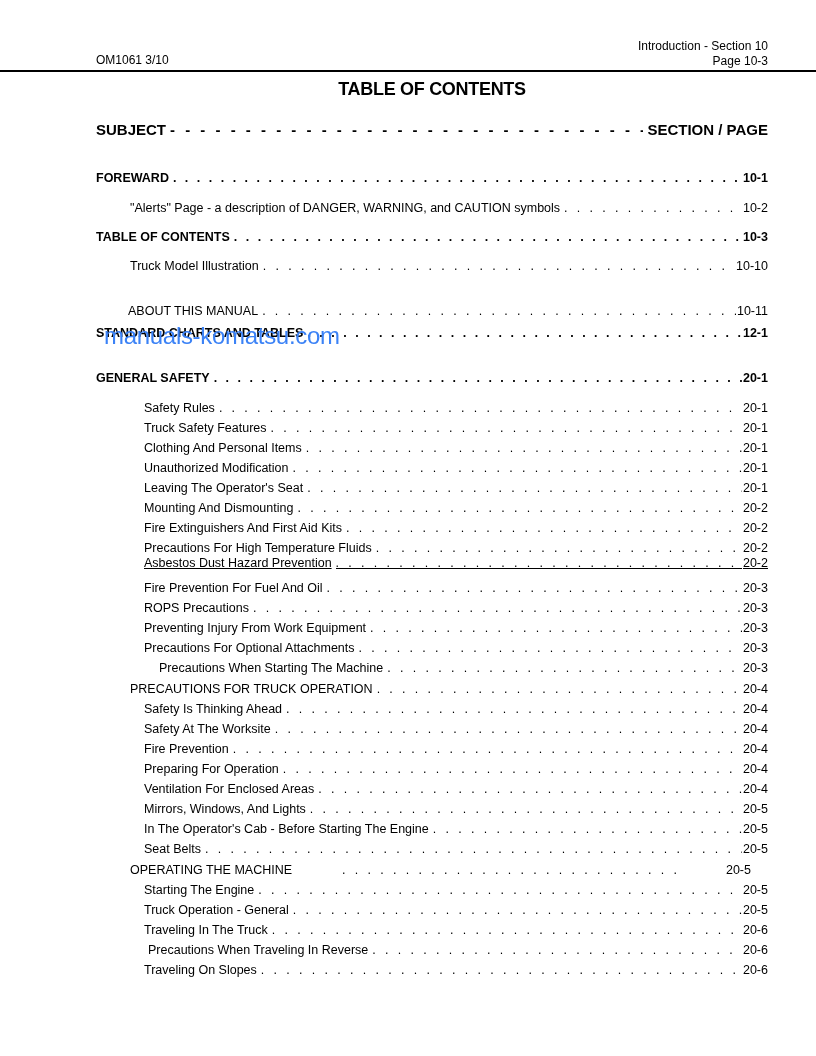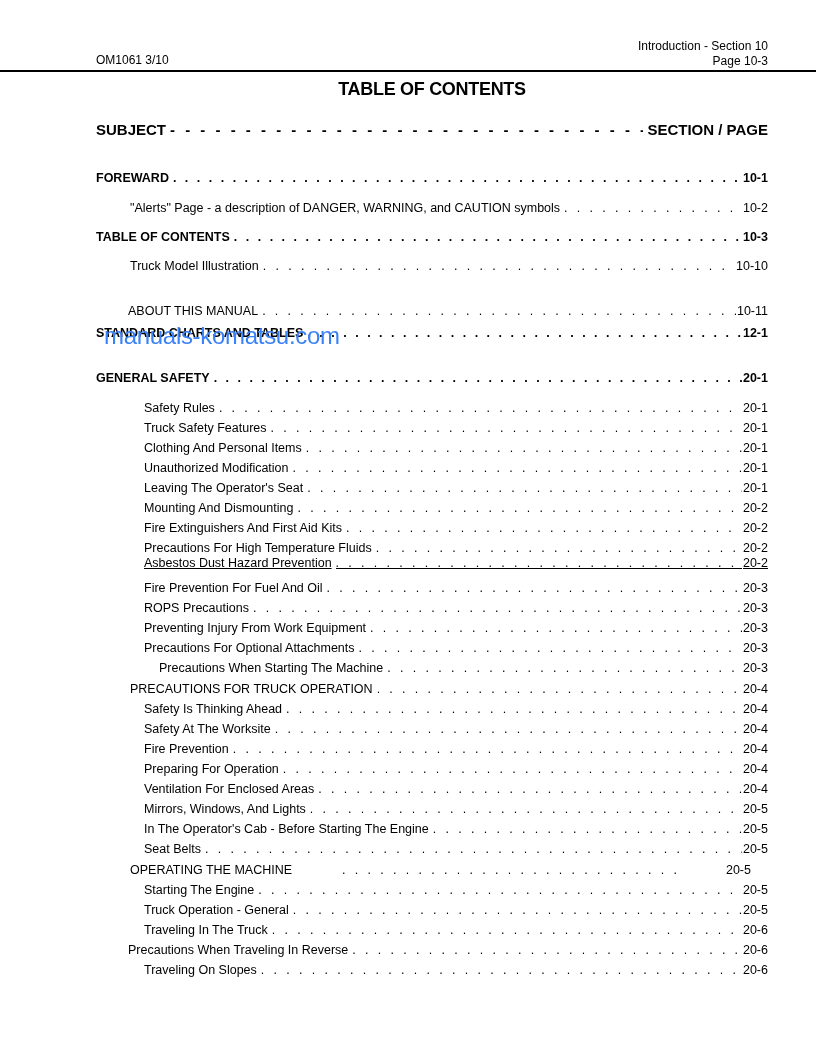--- a/index.html
+++ b/index.html
@@ -202,21 +202,21 @@
     <div class="row" style="left: 144px; right: 48px; top: 903px; align-items: center;">
       <span class="lbl">Truck Operation - General</span>
       <span class="dots">. . . . . . . . . . . . . . . . . . . . . . . . . . . . . . . . . . . . . . . . . . . . . . . . . . . . . . . . . . . . . . . . . . . . . . . . . . . . . . . . . . . . . . . . . . . . . . . . . . . . . . . . . . . . . . . . . . . . . . . . </span>
       <span class="pg">20-5</span>
     </div>
     <div class="row" style="left: 144px; right: 48px; top: 923px;">
       <span class="lbl">Traveling In The Truck</span>
       <span class="dots">. . . . . . . . . . . . . . . . . . . . . . . . . . . . . . . . . . . . . . . . . . . . . . . . . . . . . . . . . . . . . . . . . . . . . . . . . . . . . . . . . . . . . . . . . . . . . . . . . . . . . . . . . . . . . . . . . . . . . . . . </span>
       <span class="pg">20-6</span>
     </div>
-    <div class="row" style="left: 128px; right: 48px; top: 943px;">
+    <div class="row" style="left: 148px; right: 48px; top: 943px;">
       <span class="lbl">Precautions When Traveling In Reverse</span>
       <span class="dots">. . . . . . . . . . . . . . . . . . . . . . . . . . . . . . . . . . . . . . . . . . . . . . . . . . . . . . . . . . . . . . . . . . . . . . . . . . . . . . . . . . . . . . . . . . . . . . . . . . . . . . . . . . . . . . . . . . . . . . . . </span>
       <span class="pg">20-6</span>
     </div>
     <div class="row" style="left: 144px; right: 48px; top: 963px;">
       <span class="lbl">Traveling On Slopes</span>
       <span class="dots">. . . . . . . . . . . . . . . . . . . . . . . . . . . . . . . . . . . . . . . . . . . . . . . . . . . . . . . . . . . . . . . . . . . . . . . . . . . . . . . . . . . . . . . . . . . . . . . . . . . . . . . . . . . . . . . . . . . . . . . . </span>
       <span class="pg">20-6</span>
     </div>
   </div>

